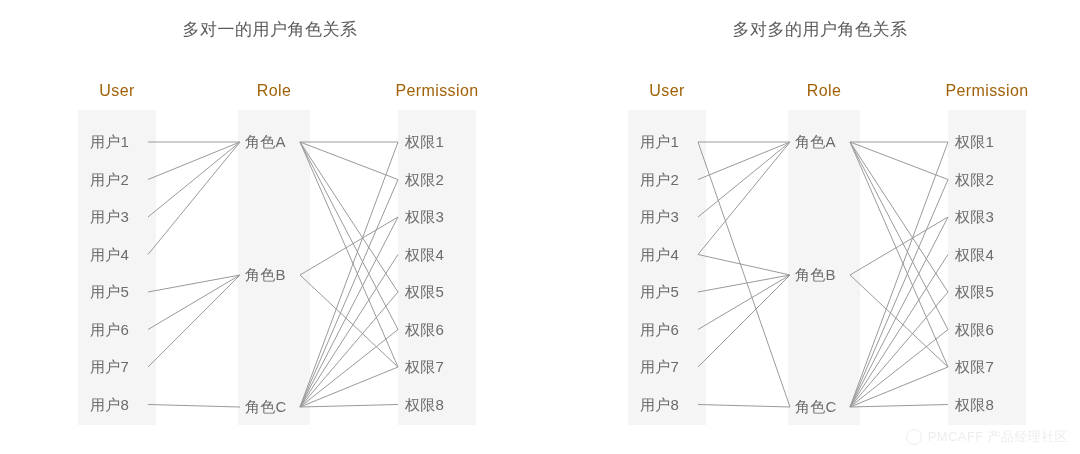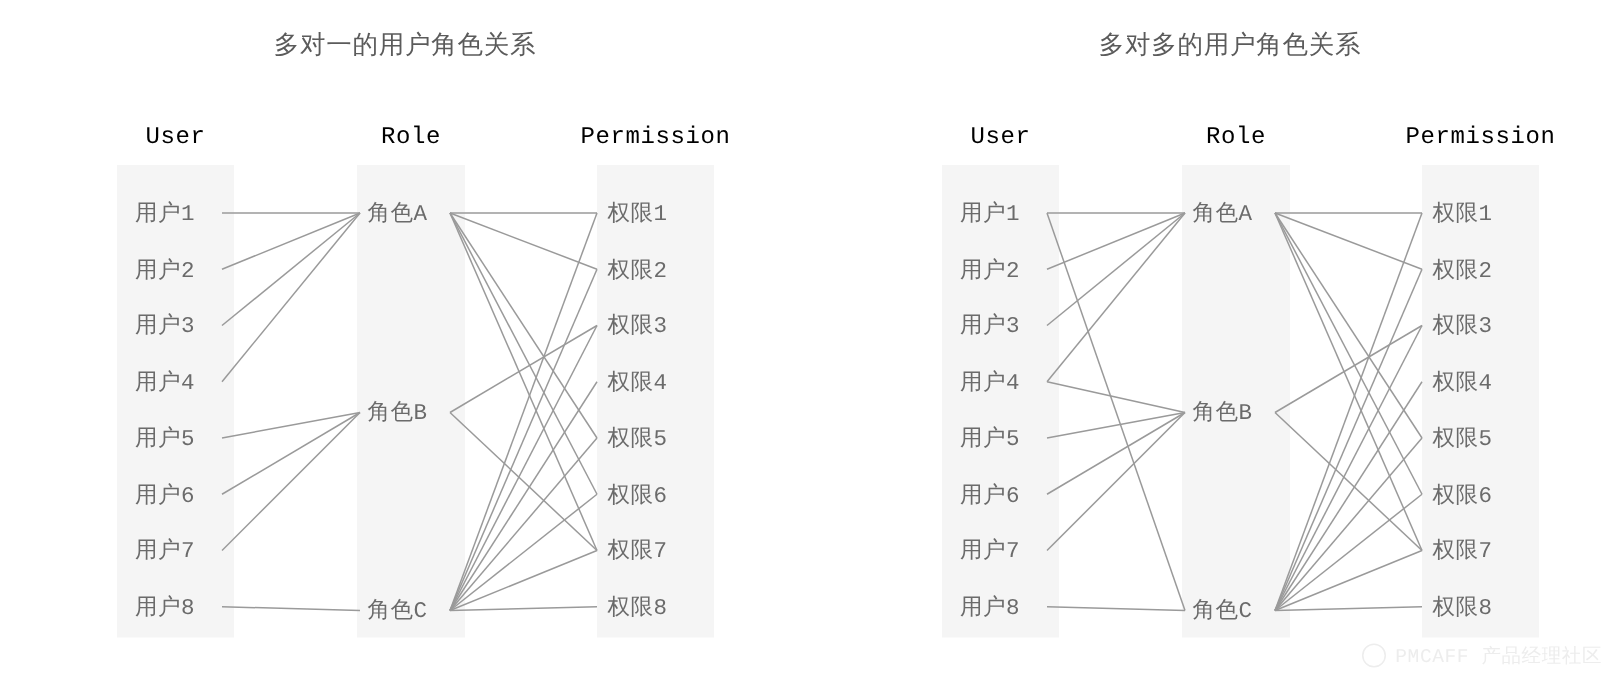--- a/index.html
+++ b/index.html
@@ -3,42 +3,42 @@
 <meta charset="utf-8">
 <style>
   html,body{margin:0;padding:0;}
   body{
     width:1080px;height:454px;
     background:#ffffff;
     font-family:"Liberation Sans","DejaVu Sans",sans-serif;
     overflow:hidden;
     position:relative;
   }
-  .canvas{position:absolute;inset:0;font-family:Liberation Mono, monospace;}
+  .canvas{position:absolute;inset:0;}
   .panel{position:absolute;top:0;width:540px;height:454px;}
   .panel.left{left:0;}
   .panel.right{left:550px;}
 
   .title{
     position:absolute;top:18px;left:0;width:540px;
     text-align:center;
     font-size:17px;
     color:#5b5b5b;
     letter-spacing:.5px;
     font-weight:400;
   }
 
   .band{
     position:absolute;top:110px;height:315px;
     background:#f5f5f5;
   }
 
   .colhead{
     position:absolute;top:82px;
-    font-size:16px;color:#000000;
+    font-size:16px;color:#a16207;
     text-align:center;font-weight:400;
     letter-spacing:.4px;
   }
 
   .node{
     position:absolute;
     font-size:15px;color:#6b6b6b;
     transform:translateY(-50%);
     white-space:nowrap;
     letter-spacing:.3px;

